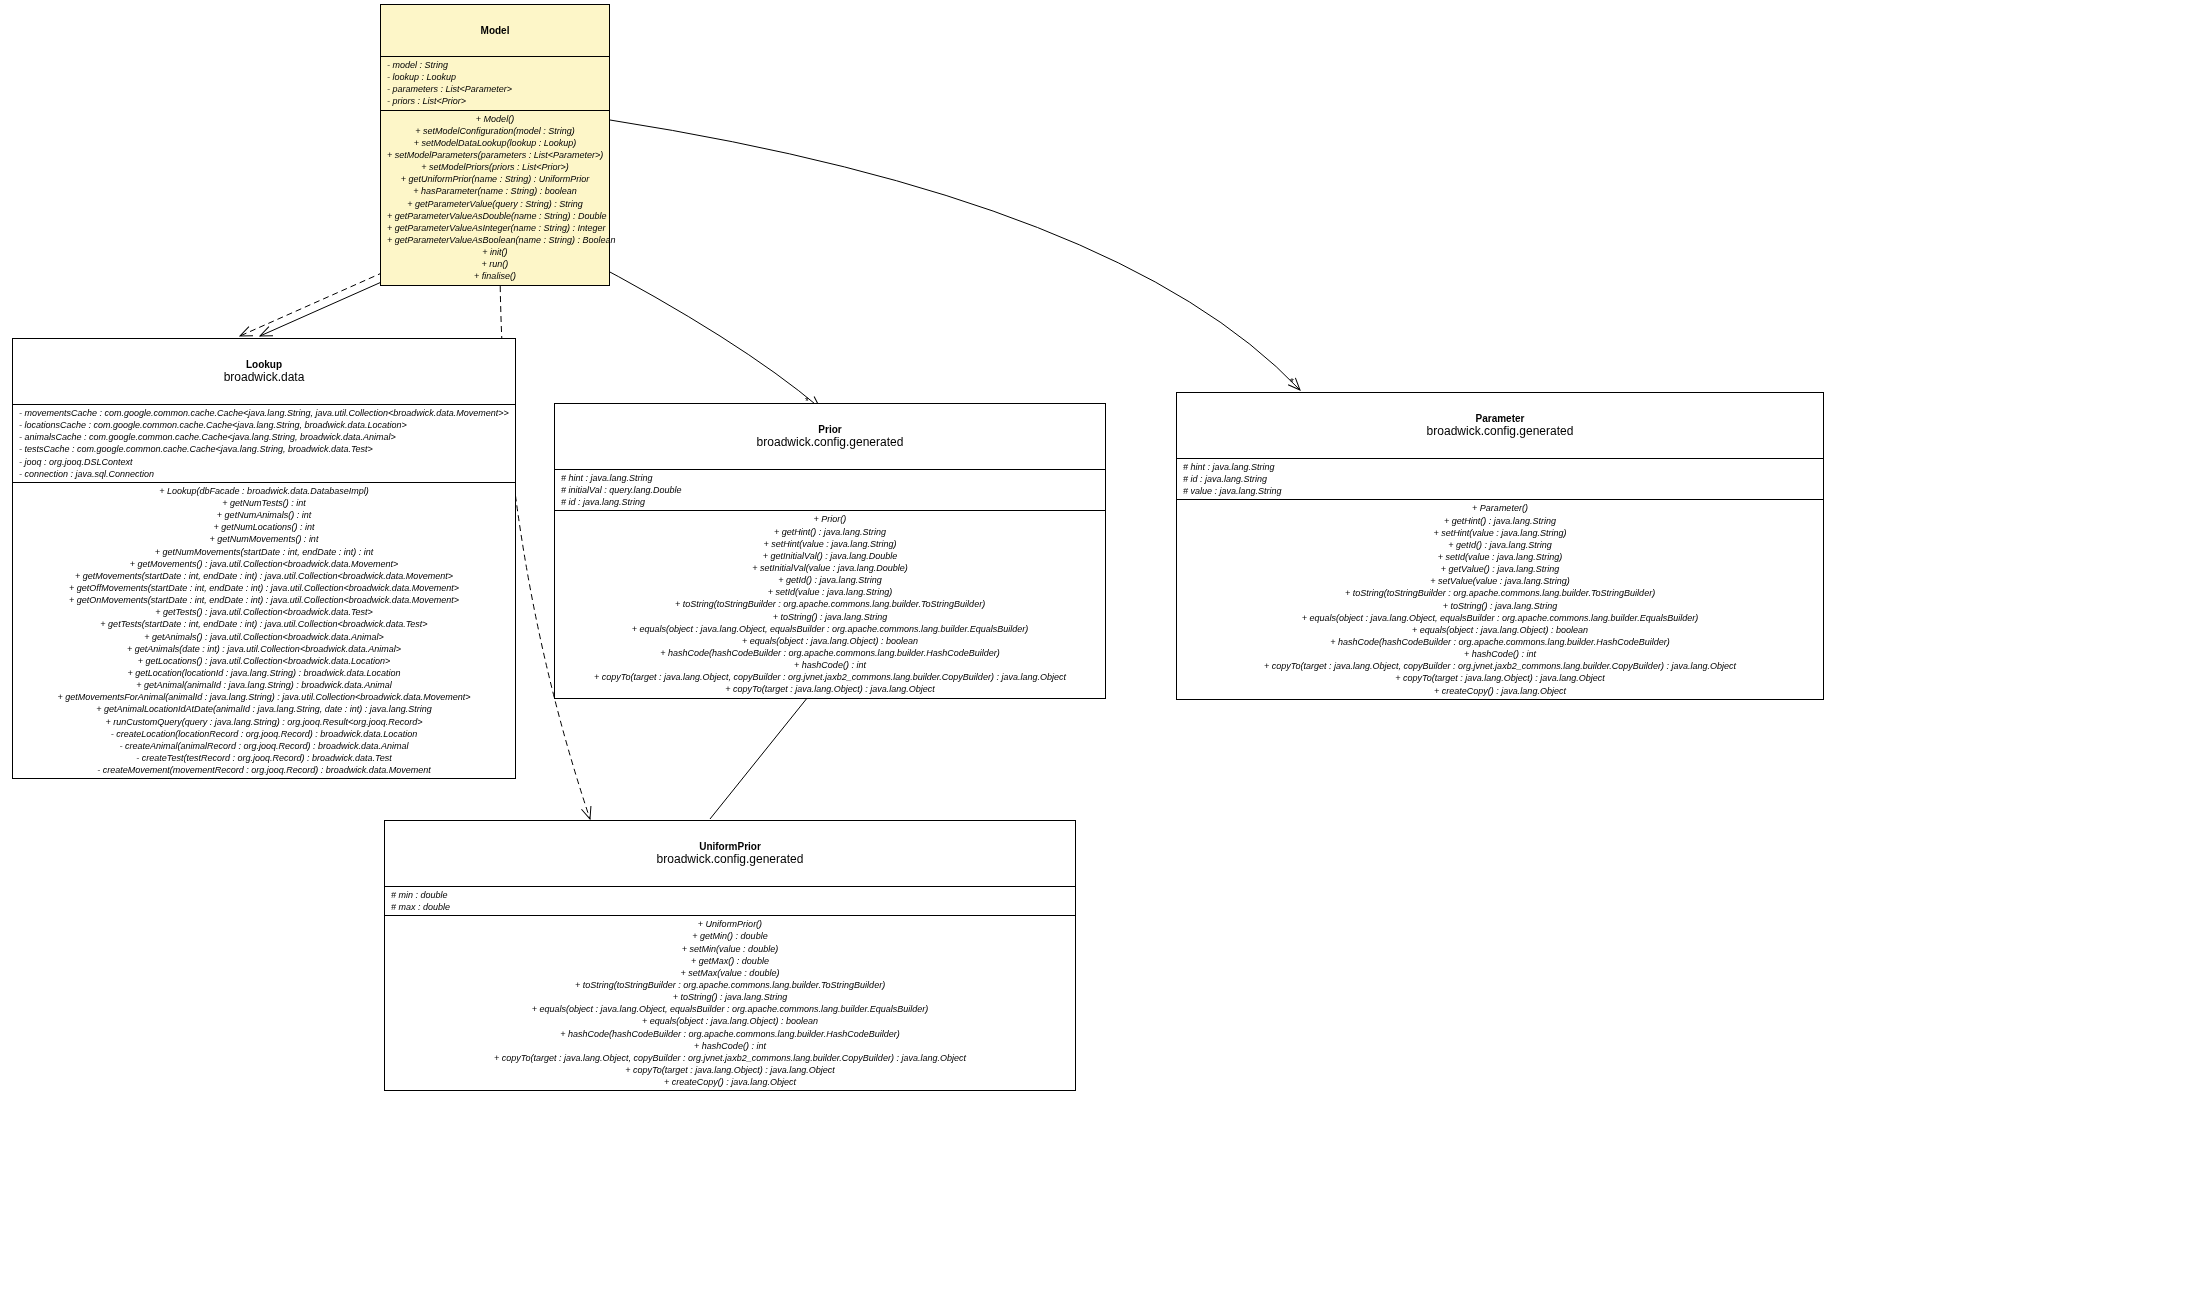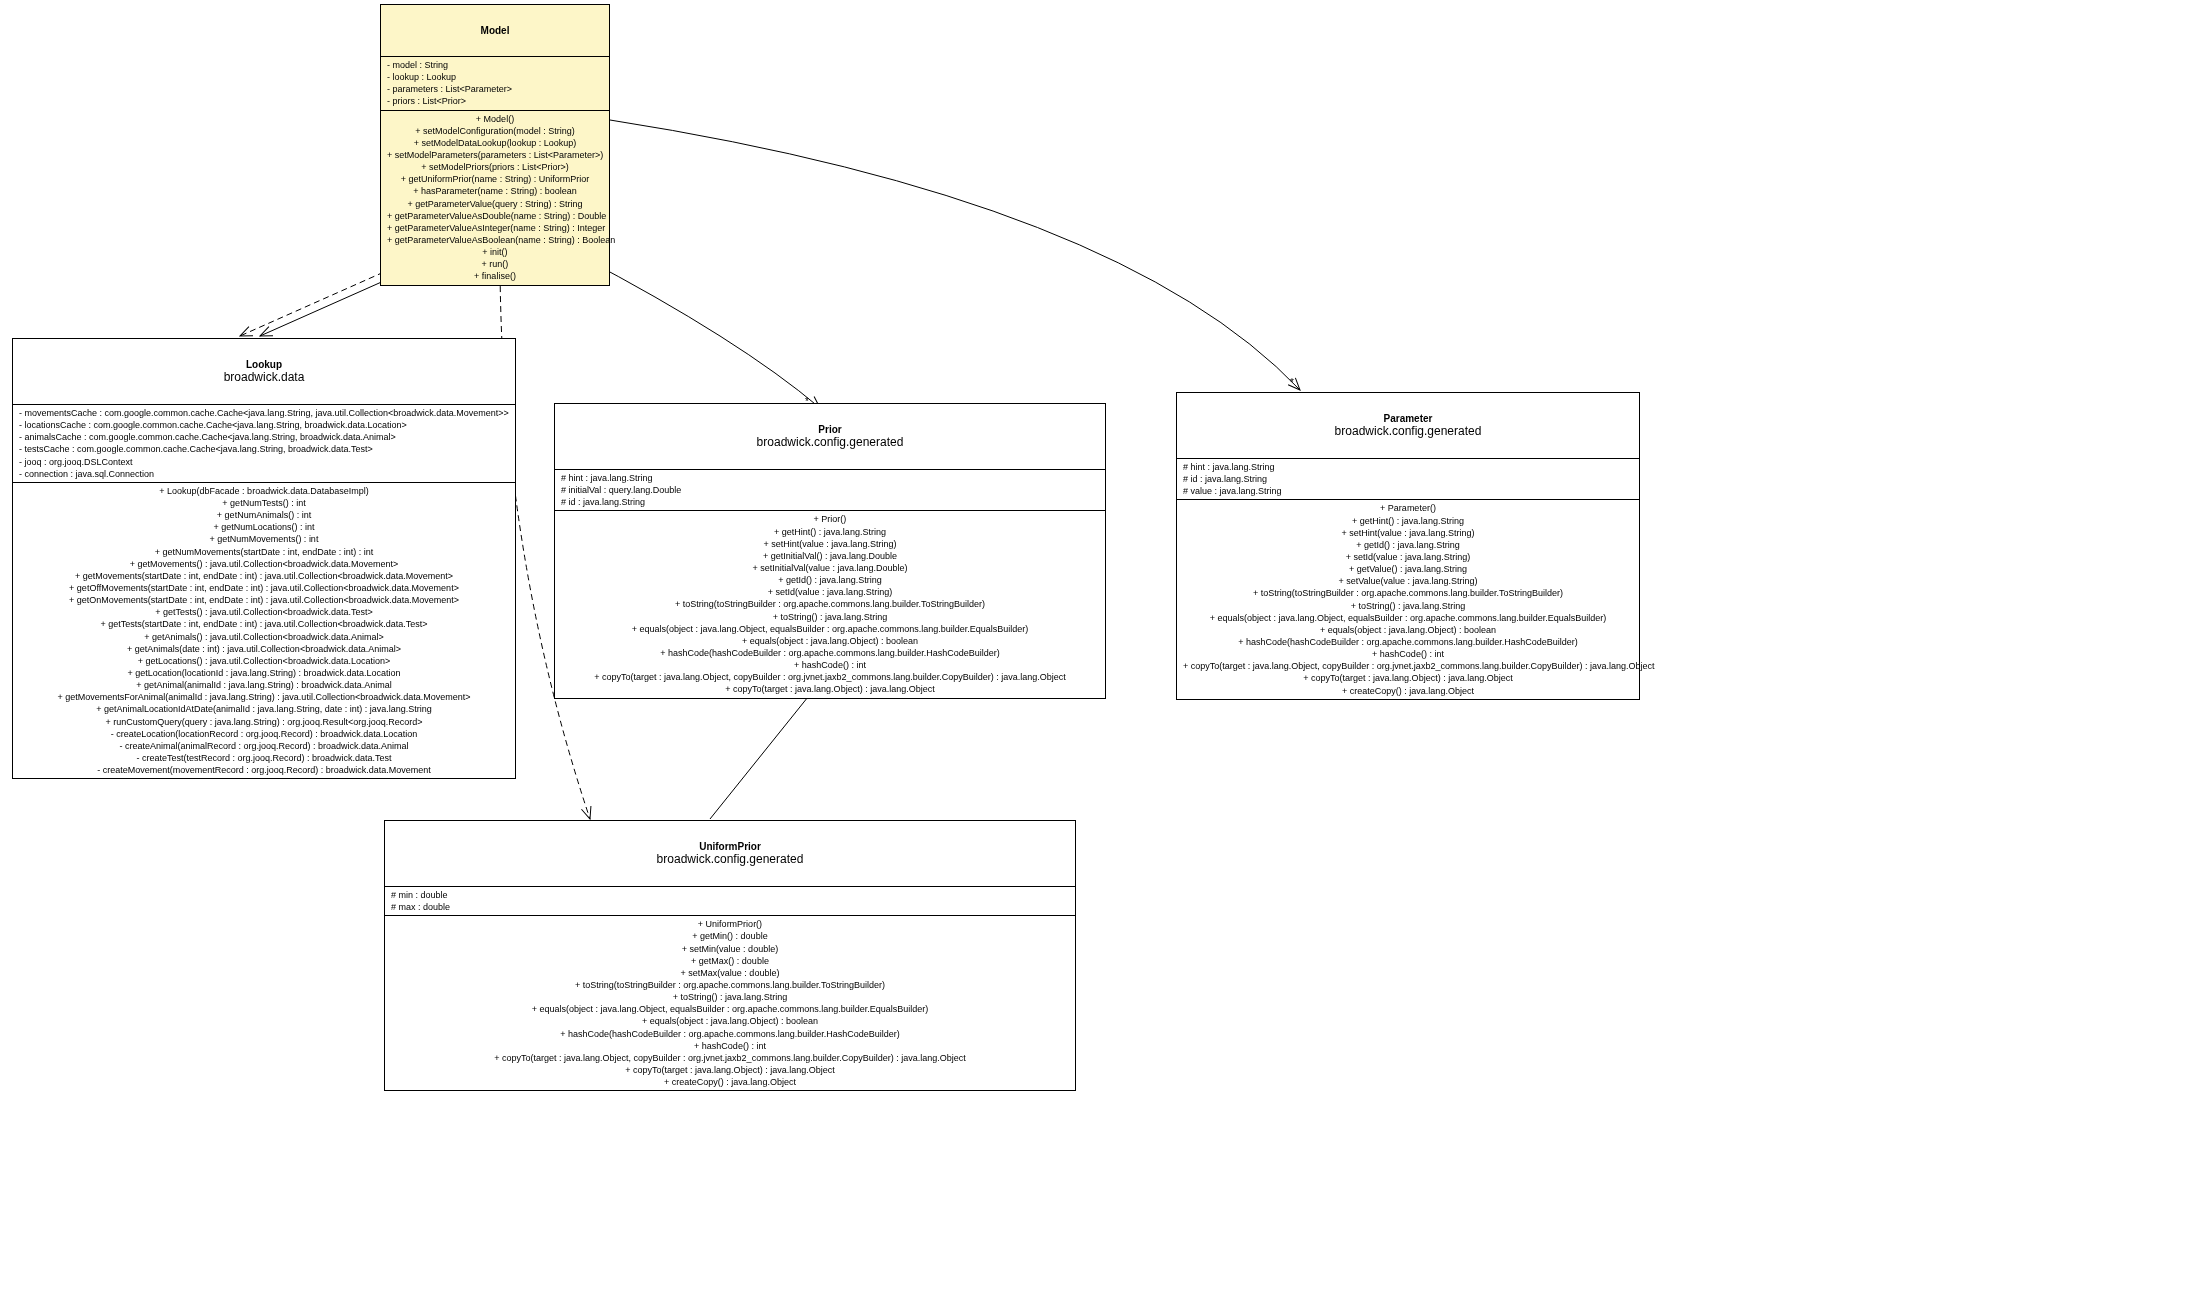--- a/index.html
+++ b/index.html
@@ -2,21 +2,21 @@
 <html><head>
 <meta charset="utf-8">
 <style>
   * { box-sizing: border-box; margin: 0; padding: 0; }
   body { font-family: Arial, Helvetica, sans-serif; font-size: 9px; background: #fff; position: relative; width: 2195px; height: 1309px; }
   .class-box { position: absolute; border: 1px solid #000; background: #fff; }
   .class-box.highlighted { background: #fdf6c8; }
   .class-head { border-bottom: 1px solid #000; text-align: center; padding: 20px 6px; }
   .class-name { font-weight: bold; font-size: 10px; }
   .class-pkg { font-size: 12px; }
-  .section { border-bottom: 1px solid #000; padding: 2px 6px; }
+  .section { border-bottom: 1px solid #000; padding: 2px 6px; font-style: italic; }
   .section:last-child { border-bottom: none; text-align: center; }
   .row { white-space: nowrap; line-height: 1.35; }
   svg.connections { position: absolute; top: 0; left: 0; width: 2195px; height: 1309px; pointer-events: none; }
 </style>
 </head>
 <body>
 
 <svg class="connections">
   <defs>
     <marker id="open-arrow" markerWidth="14" markerHeight="12" refX="13" refY="6" orient="auto">
@@ -134,21 +134,21 @@
       <div class="row">+ toString() : java.lang.String</div>
       <div class="row">+ equals(object : java.lang.Object, equalsBuilder : org.apache.commons.lang.builder.EqualsBuilder)</div>
       <div class="row">+ equals(object : java.lang.Object) : boolean</div>
       <div class="row">+ hashCode(hashCodeBuilder : org.apache.commons.lang.builder.HashCodeBuilder)</div>
       <div class="row">+ hashCode() : int</div>
       <div class="row">+ copyTo(target : java.lang.Object, copyBuilder : org.jvnet.jaxb2_commons.lang.builder.CopyBuilder) : java.lang.Object</div>
       <div class="row">+ copyTo(target : java.lang.Object) : java.lang.Object</div>
     </div>
 </div>
 
-<div class="class-box" style="left:1176px; top:392px; width:464px;">
+<div class="class-box" style="left:1176px; top:392px; width:648px;">
   <div class="class-head">
     <div class="class-name">Parameter</div>
     <div class="class-pkg">broadwick.config.generated</div>
   </div>
   <div class="section">
       <div class="row"># hint : java.lang.String</div>
       <div class="row"># id : java.lang.String</div>
       <div class="row"># value : java.lang.String</div>
     </div>
   <div class="section">

